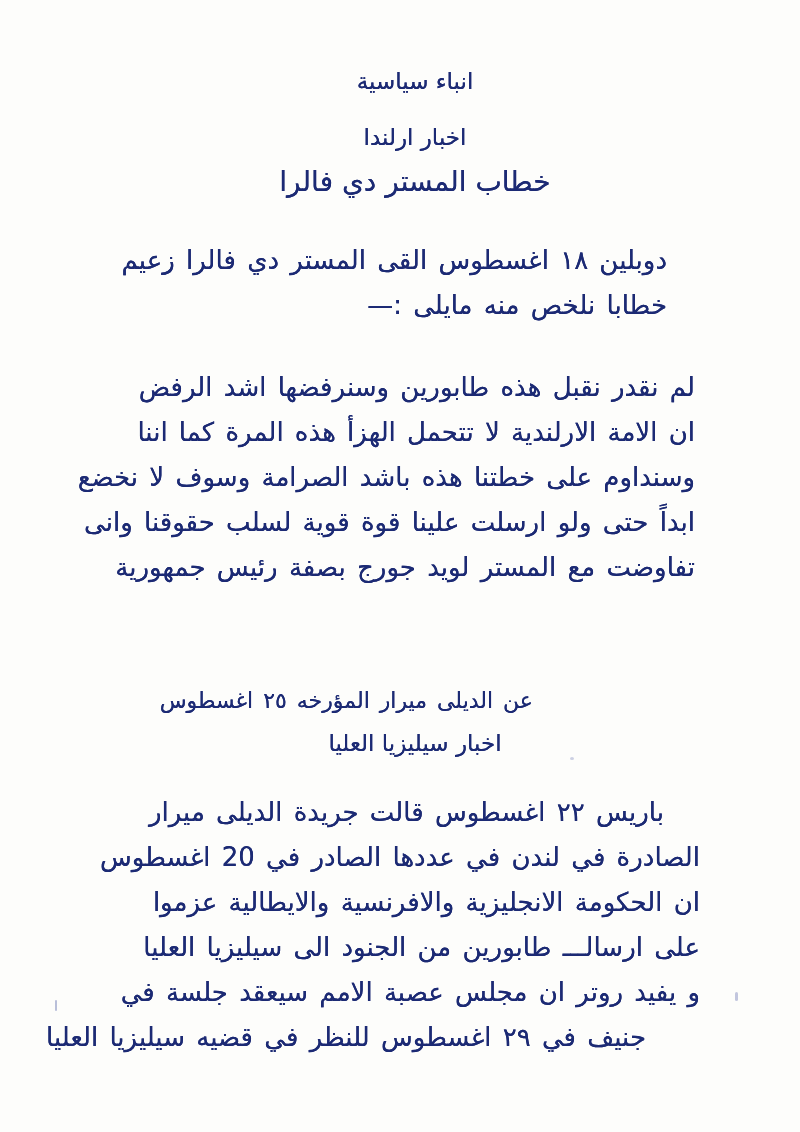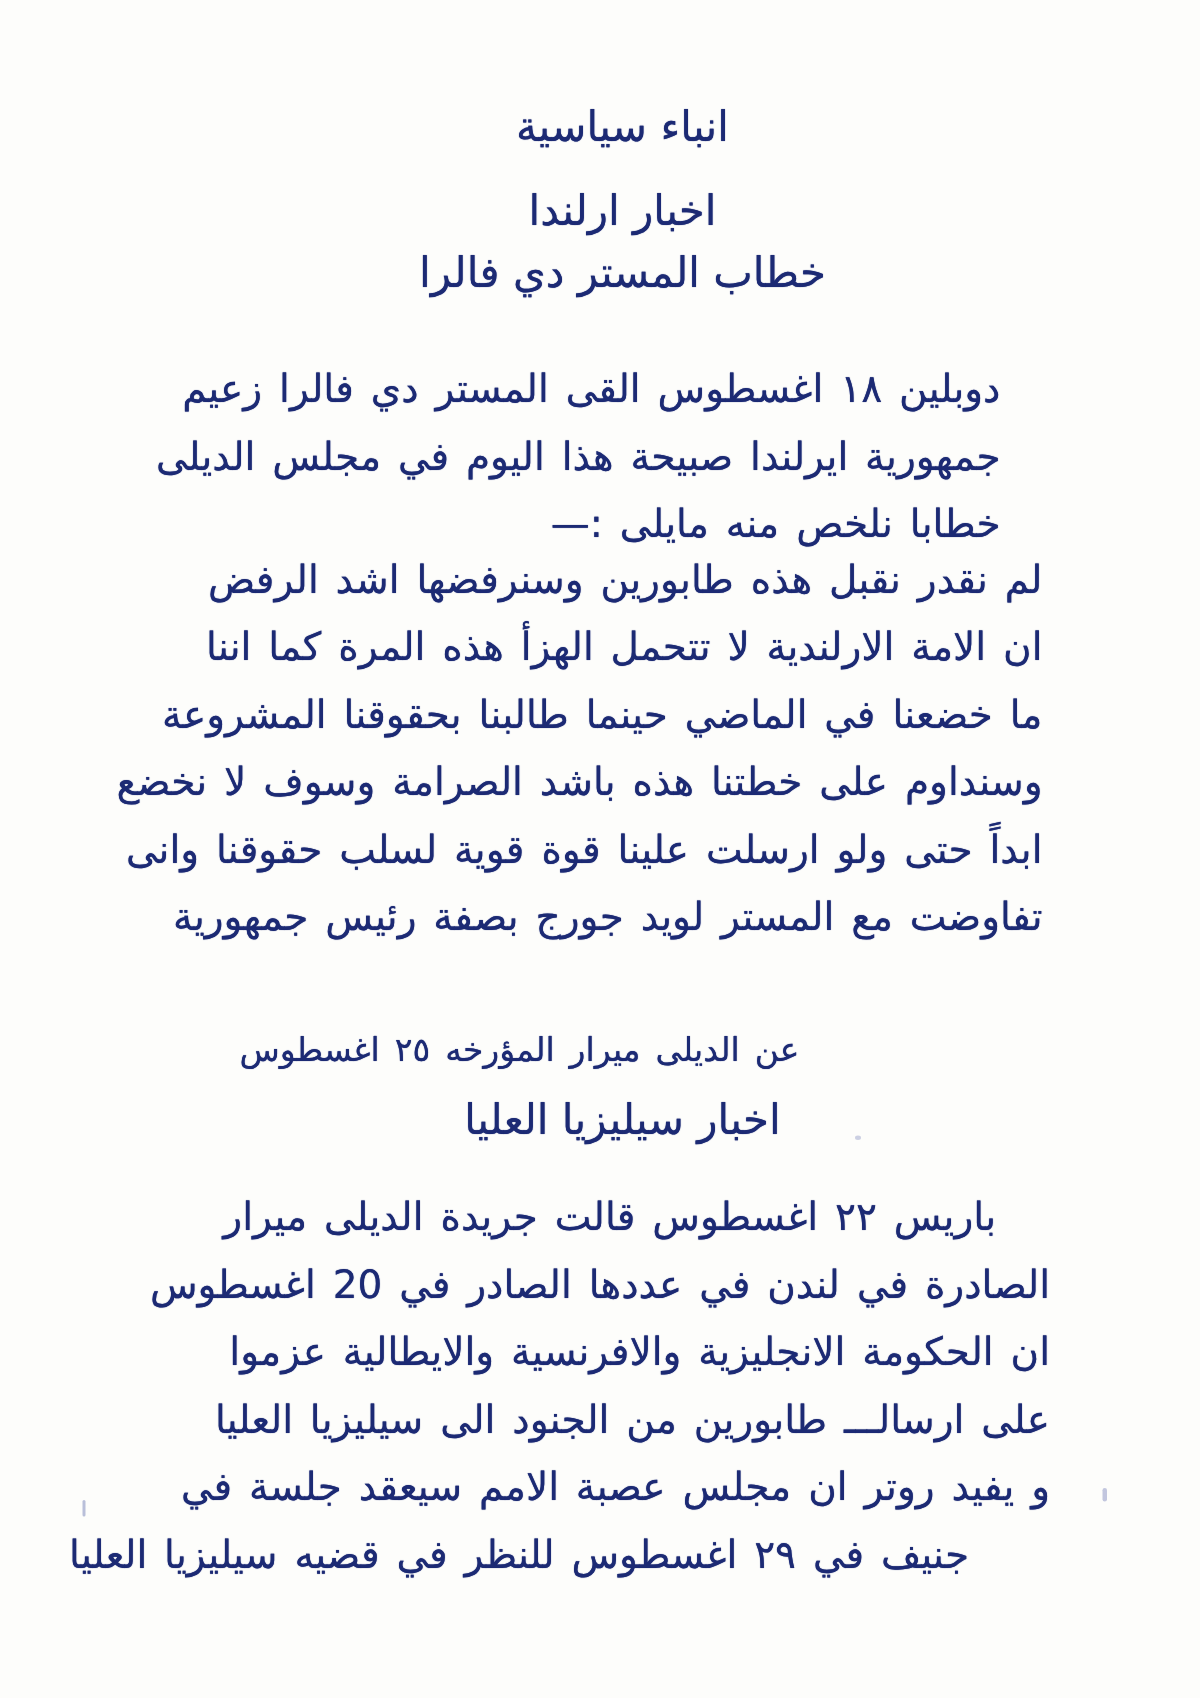--- a/index.html
+++ b/index.html
@@ -15,21 +15,21 @@
   }
   .heading{
     position:absolute;
     left:95px;width:640px;
     margin:0;padding:0;
     text-align:center;
     font-weight:normal;
     white-space:nowrap;
     text-shadow:0 0 .6px currentColor;
   }
-  .h-sm{font-size:28px;}
+  .h-sm{font-size:23px;}
   .h-lg{font-size:28px;}
   .para{position:absolute;}
   .line{
     font-size:26px;
     line-height:45px;
     height:45px;
     text-align:right;
     white-space:nowrap;
     word-spacing:3px;
     text-shadow:0 0 .6px currentColor;
@@ -56,28 +56,26 @@
 <div class="page" dir="rtl">
 
   <h1 class="heading h-sm" style="top:68px">انباء سياسية</h1>
 
   <h2 class="heading h-sm" style="top:124px">اخبار ارلندا</h2>
 
   <h3 class="heading h-lg" style="top:165px">خطاب المستر دي فالرا</h3>
 
   <section class="para" style="top:238px;right:133px">
     <div class="line">دوبلين ١٨ اغسطوس القى المستر دي فالرا زعيم</div>
-    <div class="line">جمهورية ايرلندا صبيحة هذا اليوم في مجلس الديلى</div>
     <div class="line">خطابا نلخص منه مايلى :—</div>
   </section>
 
   <section class="para" style="top:365px;right:105px">
     <div class="line">لم نقدر نقبل هذه طابورين وسنرفضها اشد الرفض</div>
     <div class="line">ان الامة الارلندية لا تتحمل الهزأ هذه المرة كما اننا</div>
-    <div class="line">ما خضعنا في الماضي حينما طالبنا بحقوقنا المشروعة</div>
     <div class="line">وسنداوم على خطتنا هذه باشد الصرامة وسوف لا نخضع</div>
     <div class="line">ابداً حتى ولو ارسلت علينا قوة قوية لسلب حقوقنا وانى</div>
     <div class="line">تفاوضت مع المستر لويد جورج بصفة رئيس جمهورية</div>
   </section>
 
   <div class="attribution" style="top:678px;right:267px">عن الديلى ميرار المؤرخه ٢٥ اغسطوس</div>
 
   <h3 class="heading h-sm" style="top:730px">اخبار سيليزيا العليا</h3>
 
   <section class="para" style="top:770px;right:100px">

